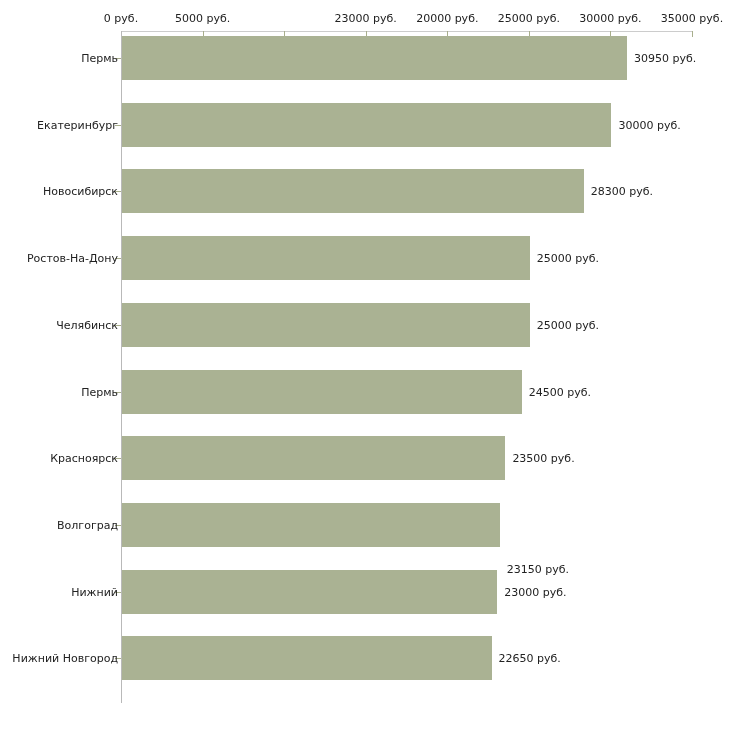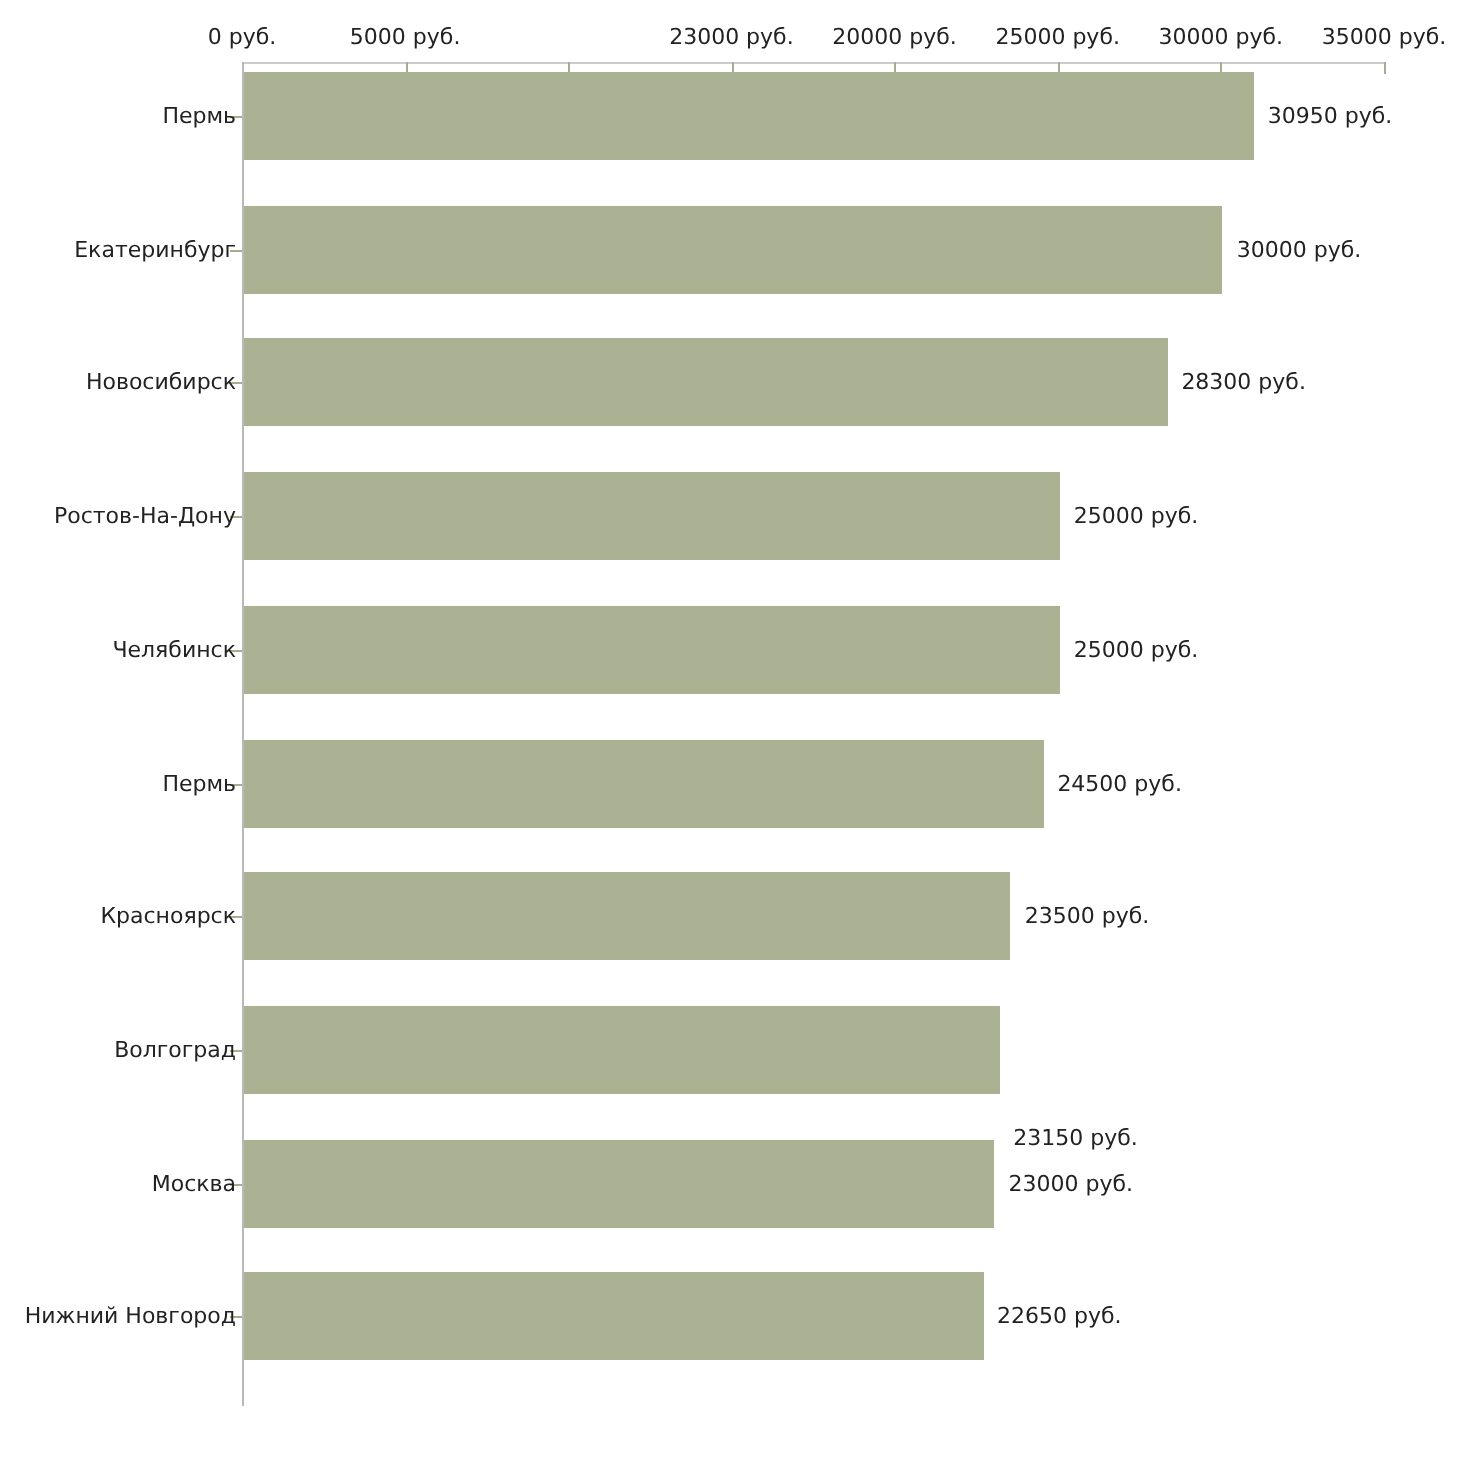--- a/index.html
+++ b/index.html
@@ -126,21 +126,21 @@
       <div class="y-tick-label" style="top: 258.1px;">Ростов-На-Дону</div>
       <div class="y-tick" style="top: 324.8px;"></div>
       <div class="y-tick-label" style="top: 324.8px;">Челябинск</div>
       <div class="y-tick" style="top: 391.5px;"></div>
       <div class="y-tick-label" style="top: 391.5px;">Пермь</div>
       <div class="y-tick" style="top: 458.2px;"></div>
       <div class="y-tick-label" style="top: 458.2px;">Красноярск</div>
       <div class="y-tick" style="top: 524.9px;"></div>
       <div class="y-tick-label" style="top: 524.9px; margin-left: 39px;">Волгоград</div>
       <div class="y-tick" style="top: 591.6px;"></div>
-      <div class="y-tick-label" style="top: 591.6px;">Москва</div>
+      <div class="y-tick-label" style="top: 591.6px;">Нижний</div>
       <div class="y-tick" style="top: 658.3px;"></div>
       <div class="y-tick-label" style="top: 658.3px;">Нижний Новгород</div>
     </div>
 
   <div id="bars">
       <div class="bar" style="top: 36px; height: 44px; width: 504.927px; background: rgb(170, 178, 147);"></div>
       <div class="bar-value-label" style="left: 633.927px; top: 58px;">30950 руб.</div>
       <div class="bar" style="top: 102.7px; height: 44px; width: 489.429px; background: rgb(170, 178, 147);"></div>
       <div class="bar-value-label" style="left: 618.429px; top: 124.7px;">30000 руб.</div>
       <div class="bar" style="top: 169.4px; height: 44px; width: 461.694px; background: rgb(170, 178, 147);"></div>

